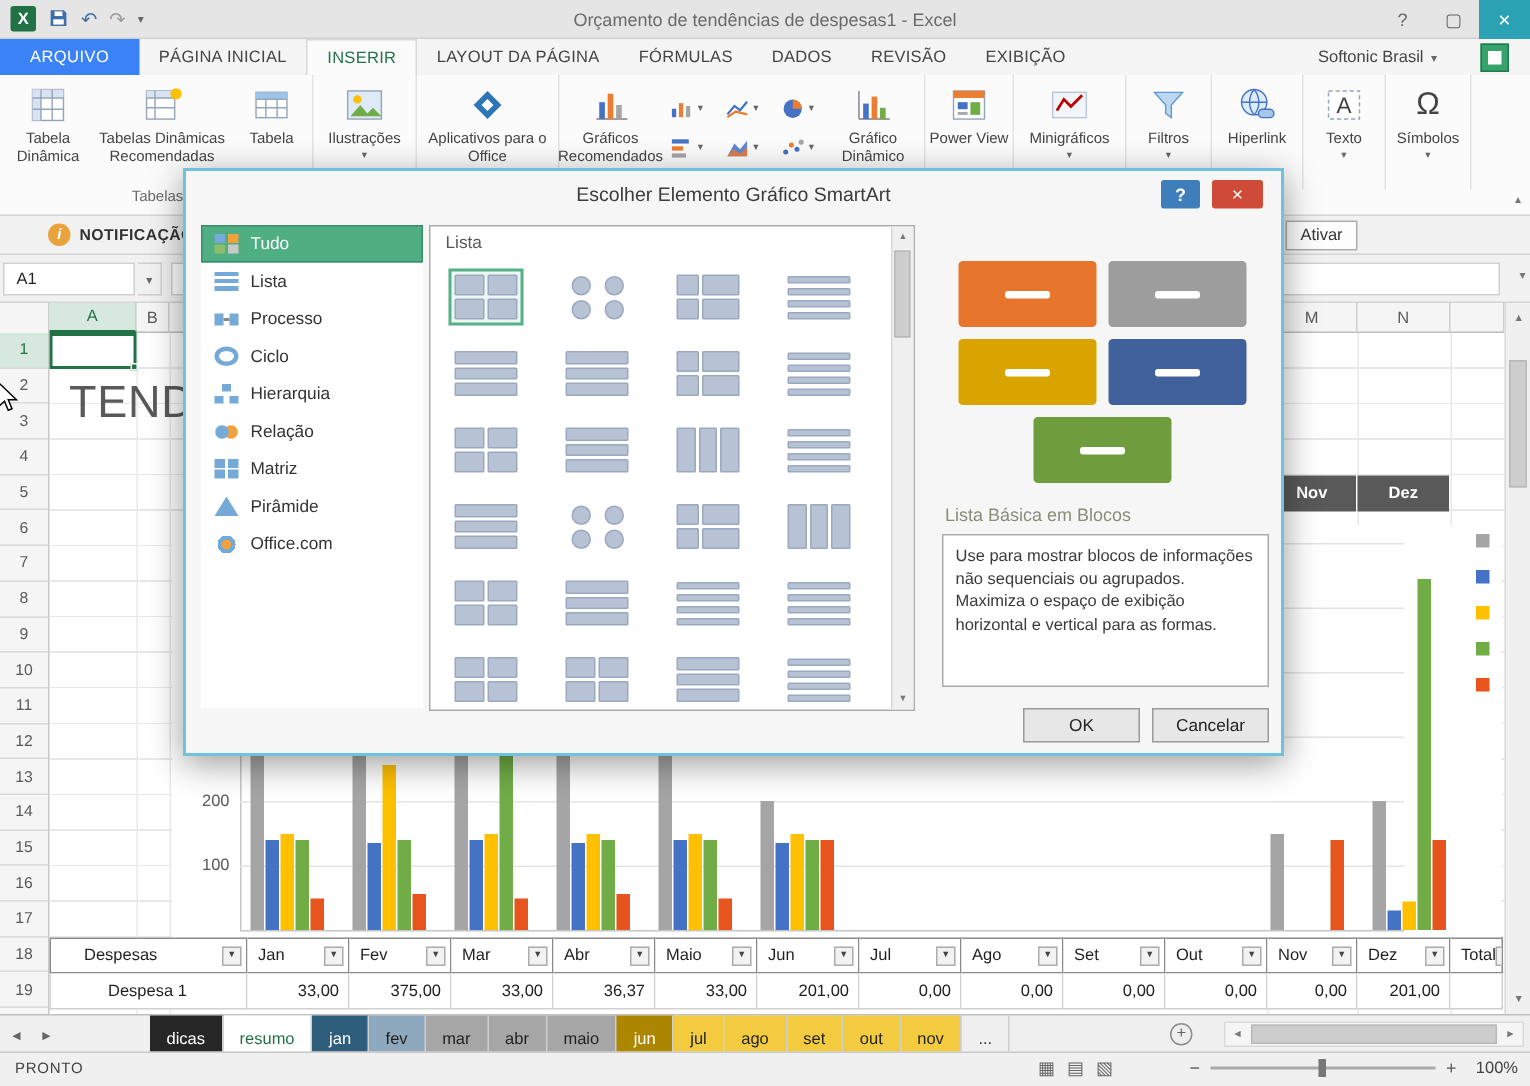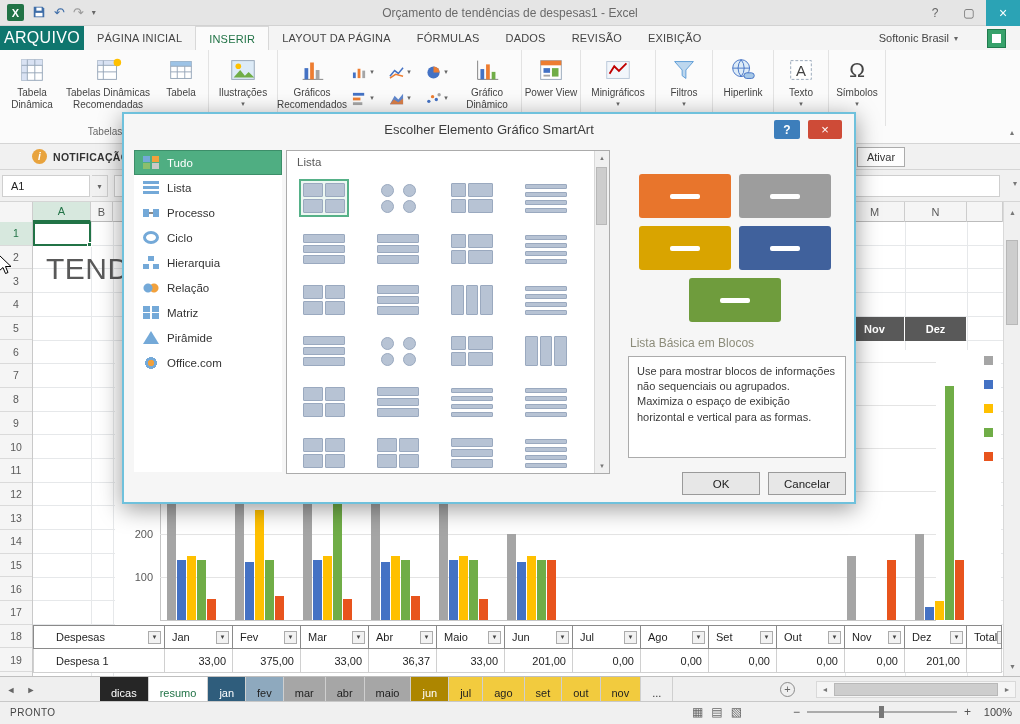--- a/index.html
+++ b/index.html
@@ -14,21 +14,21 @@
   .qico{font-size:13px;color:#3F6EA8;line-height:1}
   .qico.gray{color:#9A9A9A}
   .qcaret{font-size:8px;color:#666}
   .wtitle{position:absolute;left:0;right:0;text-align:center;color:#6A6A6A;font-size:12px;pointer-events:none}
   .winctl{position:absolute;right:0;top:0;height:26px;display:flex;align-items:stretch}
   .wbtn{width:34px;display:flex;align-items:center;justify-content:center;color:#666;font-size:12px}
   .wbtn.close{background:#2BA3B5;color:#fff;font-size:14px}
 
   
   .tabrow{position:absolute;left:0;top:26px;width:1020px;height:24px;background:#F4F4F4;display:flex;align-items:stretch}
-  .filetab{background:#0f766e;color:#fff;padding:0 4px;display:flex;align-items:center;font-size:16px;letter-spacing:.3px}
+  .filetab{background:#3b82f6;color:#fff;padding:0 20px;display:flex;align-items:center;font-size:11px;letter-spacing:.3px}
   .rtabs{display:flex}
   .rtab{padding:0 13px;display:flex;align-items:center;color:#444;font-size:11px;letter-spacing:.2px}
   .rtab.active{background:#FBFBFB;color:#217346;border:1px solid #D8D8D8;border-bottom:none}
   .account{position:absolute;right:62px;top:0;height:24px;display:flex;align-items:center;gap:5px;color:#444}
   .avatar{position:absolute;right:14px;top:3px;width:19px;height:19px;background:#37A26B;border:1px solid #1F7A4D;display:flex;align-items:center;justify-content:center}
   .avatar span{width:9px;height:9px;background:#fff;display:block}
 
   
   .ribbon{position:absolute;left:0;top:50px;width:1020px;height:94px;background:#FBFBFB;border-bottom:1px solid #D5D5D5}
   .rrow{position:absolute;left:2px;top:0;height:76px;display:flex;align-items:stretch}
@@ -93,21 +93,21 @@
   .ftr{position:absolute;left:33px;top:625px;height:24px;display:flex;z-index:5}
   .fcell{border:1px solid #8A8A8A;border-left:none;background:#fff;display:flex;align-items:center;justify-content:space-between;padding:0 3px 0 7px;font-size:11px;color:#1F1F1F}
   .fcell:nth-child(1){border-left:1px solid #8A8A8A;width:132px;padding-left:22px}
   .fcell:nth-child(n+2){width:68px}
   .fcell:nth-child(12){width:60px}
   .fcell:nth-child(13){width:62px}
   .fcell:nth-child(14){width:35px;overflow:hidden}
   .fbtn{width:13px;height:13px;border:1px solid #ACACAC;background:#F2F2F2;font-size:6px;color:#444;display:flex;align-items:center;justify-content:center;flex:0 0 13px}
   .vtr{position:absolute;left:33px;top:649px;height:24px;display:flex;z-index:5}
   .vcell{border:1px solid #D0D0D0;border-left:none;border-top:none;background:#fff;display:flex;align-items:center;justify-content:flex-end;padding:0 6px;font-size:11px;color:#1F1F1F}
-  .vcell:nth-child(1){border-left:1px solid #D0D0D0;width:132px;justify-content:flex-start;padding-left:22px}
+  .vcell:nth-child(1){border-left:1px solid #D0D0D0;width:132px;justify-content:flex-start;padding-left:38px}
   .vcell:nth-child(n+2){width:68px}
   .vcell:nth-child(12){width:60px}
   .vcell:nth-child(13){width:62px}
   .vcell:nth-child(14){width:35px}
 
   
   .vscroll{position:absolute;left:1003px;top:202px;width:17px;height:474px;background:#F0F0F0;border-left:1px solid #D9D9D9}
   .vsarrow{position:absolute;left:0;width:17px;height:16px;display:flex;align-items:center;justify-content:center;font-size:7px;color:#777}
   .vsthumb{position:absolute;left:2px;top:38px;width:12px;height:85px;background:#CDCDCD;border:1px solid #B8B8B8}
 
@@ -260,20 +260,30 @@
         </div>
       </div>
       <div class="rgroup">
         <div class="rbtn" style="width:64px">
           <svg viewBox="0 0 32 32">
               <rect x="4" y="6" width="24" height="20" fill="#DDEBF7" stroke="#95A5B8"></rect>
               <circle cx="11" cy="12" r="3" fill="#FFC000"></circle>
               <path d="M6 24l7-8 5 6 4-4 6 6z" fill="#70AD47"></path>
             </svg>
           <span>Ilustrações</span>
+          <span class="rcaret">▾</span>
+        </div>
+      </div>
+      <div class="rgroup">
+        <div class="rbtn" style="width:90px">
+          <svg viewBox="0 0 32 32">
+              <rect x="9" y="9" width="14" height="14" transform="rotate(45 16 16)" fill="#2E75B6"></rect>
+              <rect x="13" y="13" width="6" height="6" transform="rotate(45 16 16)" fill="#fff"></rect>
+            </svg>
+          <span>Aplicativos para o Office</span>
           <span class="rcaret">▾</span>
         </div>
       </div>
       <div class="rgroup">
         <div class="rbtn" style="width:64px">
           <svg viewBox="0 0 32 32">
               <path d="M6 26h22" stroke="#7F7F7F"></path>
               <rect x="8" y="14" width="4" height="12" fill="#4472C4"></rect>
               <rect x="14" y="8" width="4" height="18" fill="#ED7D31"></rect>
               <rect x="20" y="16" width="4" height="10" fill="#A5A5A5"></rect>

